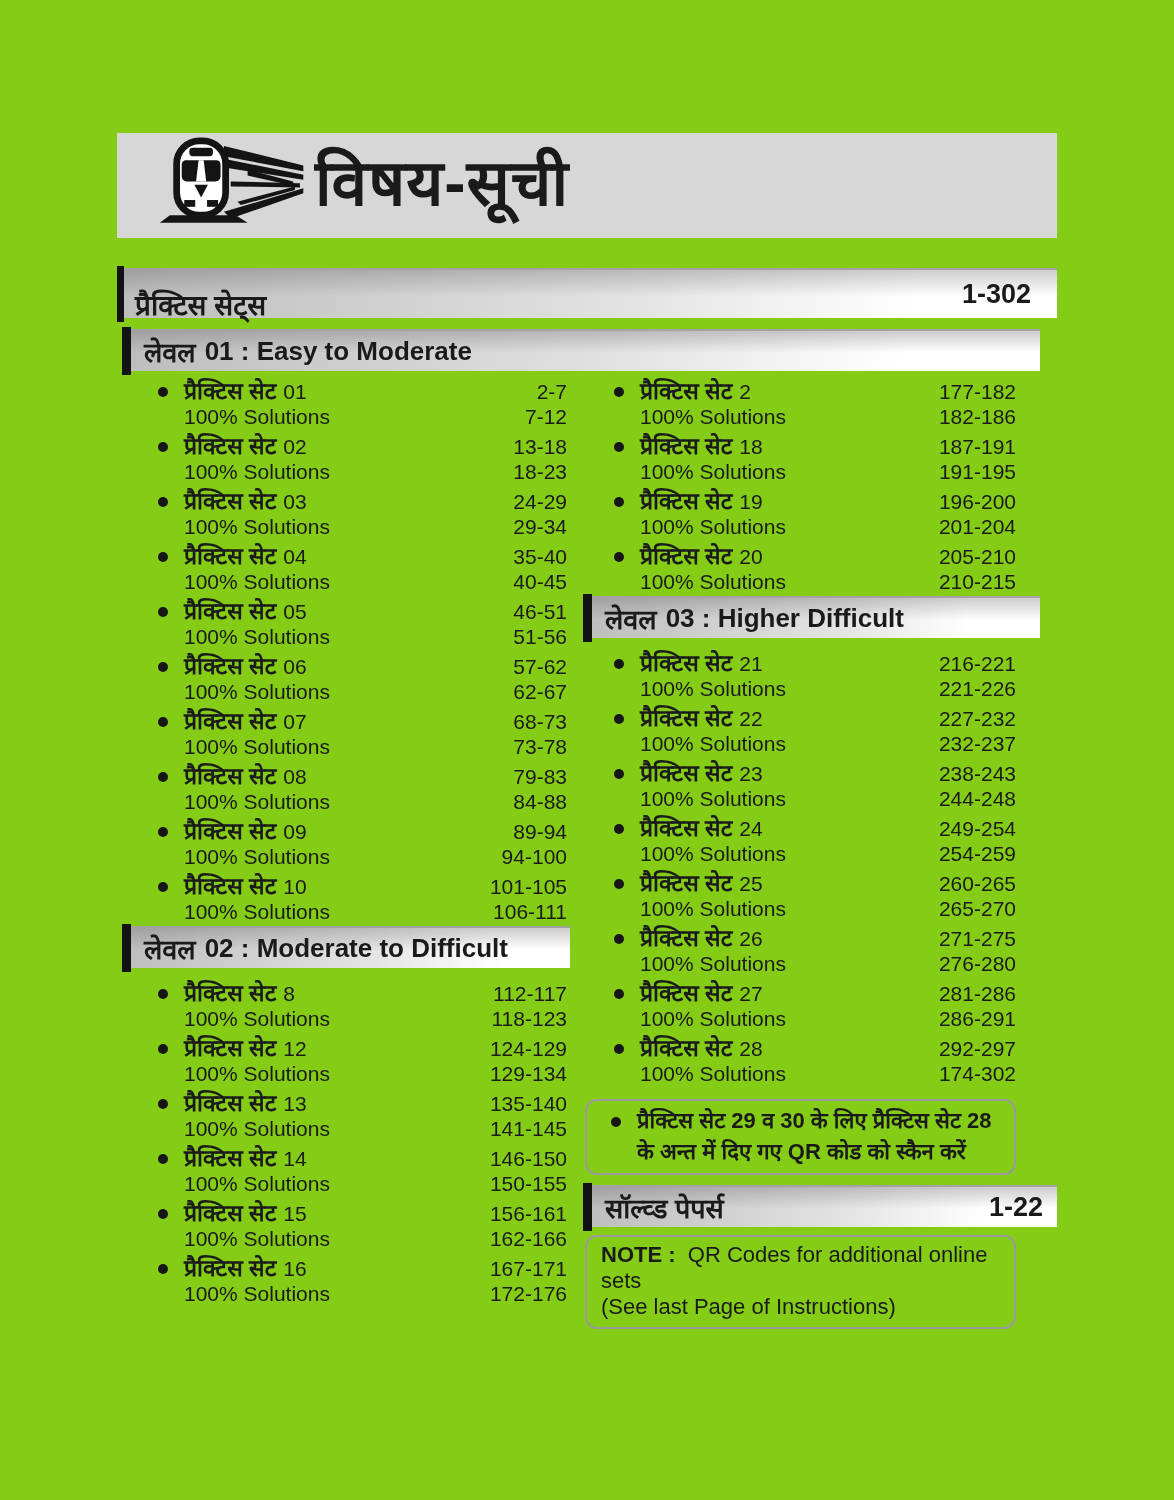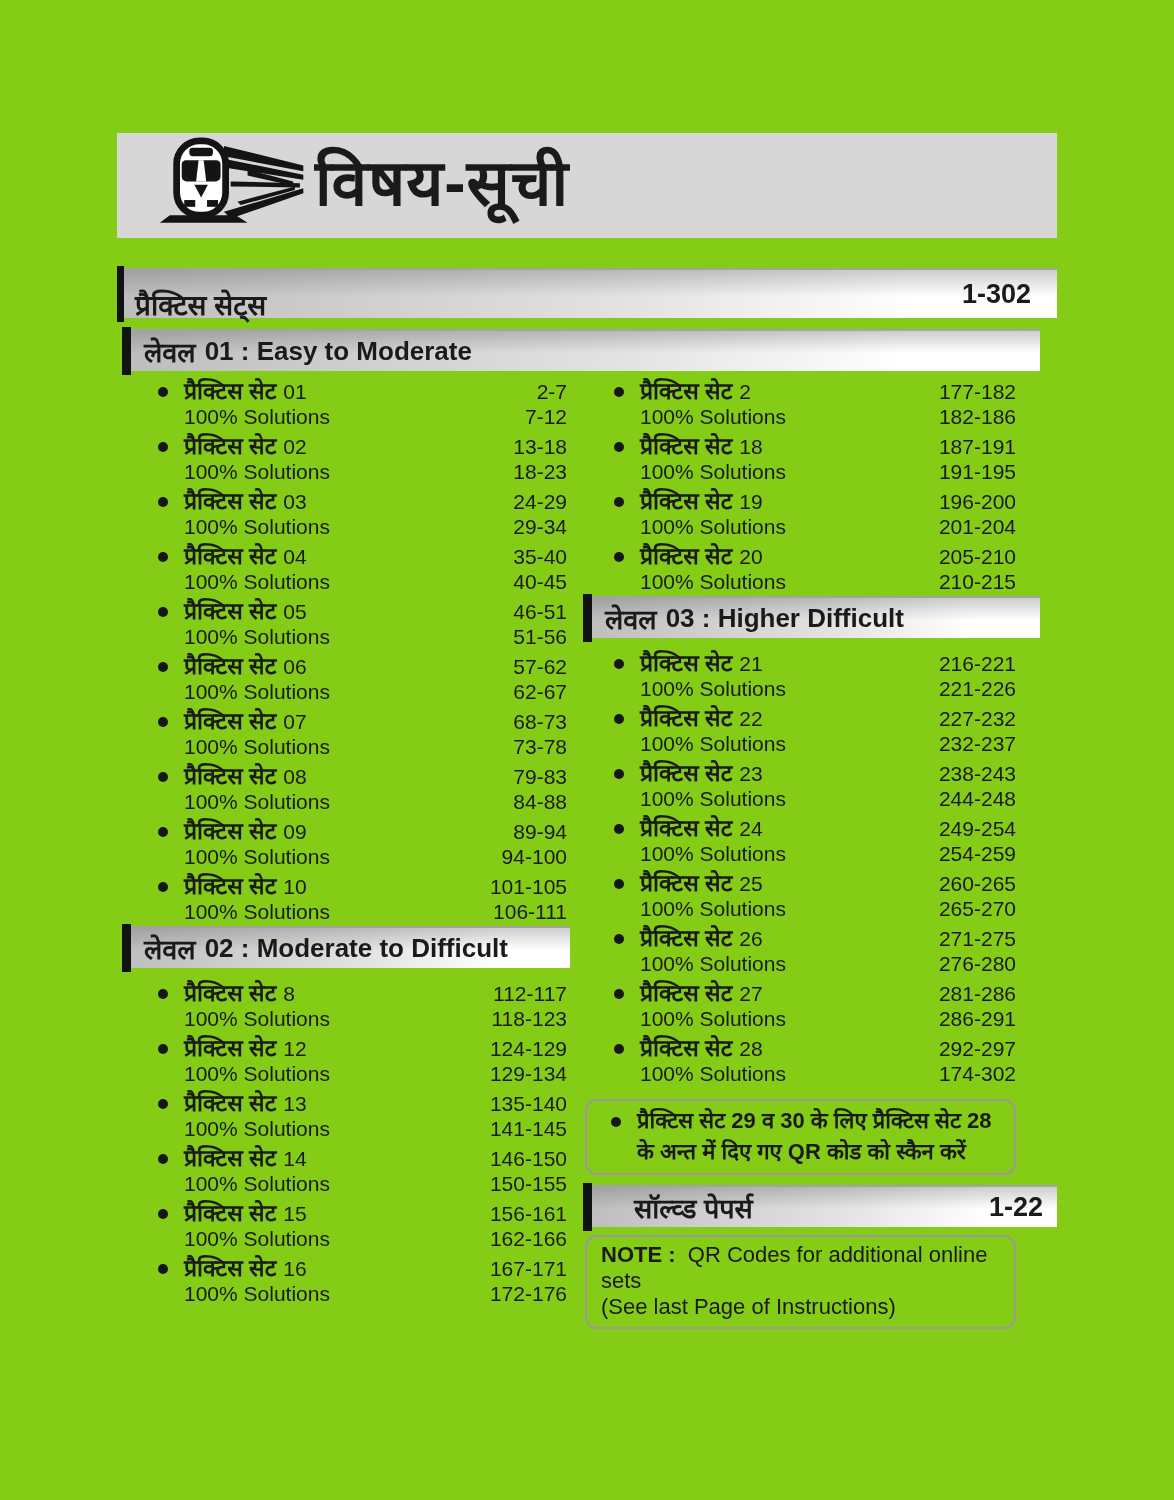--- a/index.html
+++ b/index.html
@@ -53,21 +53,21 @@
   .pg{font-size:21px;font-weight:normal;white-space:nowrap;}
   
   .qr-box{
     box-sizing:border-box;margin:14px 0 0 -29px;width:431px;
     border:2px solid #9a9a9a;border-radius:12px;padding:4px 10px 6px 8px;
     display:flex;align-items:flex-start;
   }
   .qr-box .bullet{flex:none;width:10px;height:10px;border-radius:50%;background:#161616;margin:12px 16px 0 16px;}
   .qr-box .qr-text{font-size:22px;font-weight:bold;line-height:31px;}
   .solved-bar{margin:10px 0 0 -31px;width:474px;}
-  .solved-bar .lvl-hi{margin-left:29px;}
+  .solved-bar .lvl-hi{}
   .solved-bar .bar-pages{position:absolute;right:14px;font-size:27px;font-weight:bold;}
   .note-box{
     box-sizing:border-box;margin:8px 0 0 -29px;width:431px;
     border:2px solid #9a9a9a;border-radius:12px;padding:5px 12px 7px 14px;
     font-size:22px;line-height:26px;
   }
   .note-box b{font-weight:bold;}
 </style>
 </head>
 <body>

